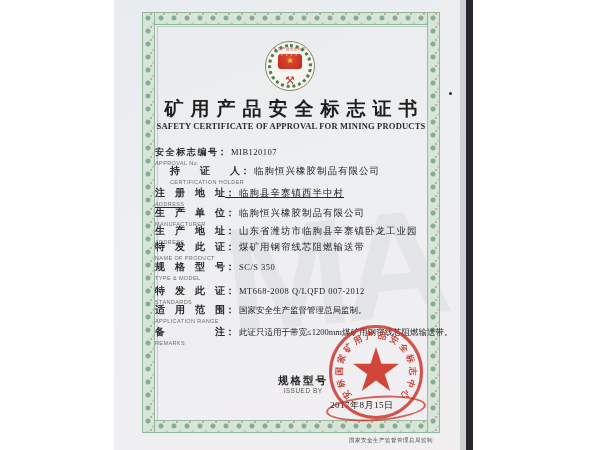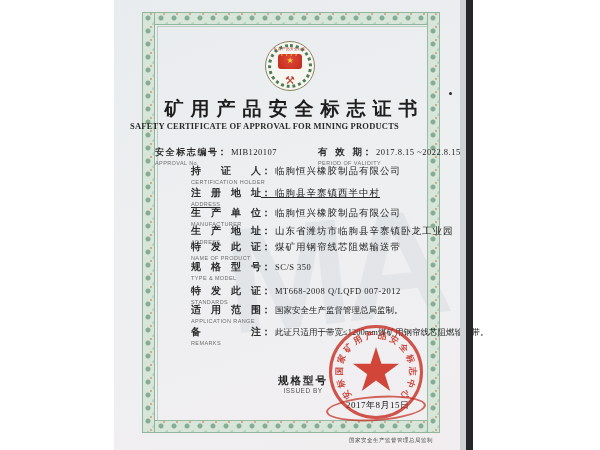--- a/index.html
+++ b/index.html
@@ -45,52 +45,52 @@
             background:radial-gradient(circle at 50% 35%,#e04a36,#bf2a1e);text-align:center;}
   .emb-star{color:#f5d33f;font-size:8px;line-height:13px;}
   .emb-star-sm{position:absolute;left:0;top:-1px;width:100%;text-align:center;
                color:#f5d33f;font-size:3px;letter-spacing:2px;}
   .emb-tools{position:absolute;left:0;bottom:4px;width:100%;text-align:center;
              color:#bf3a2b;font-size:11px;line-height:11px;}
 
   
   .title{left:142px;top:96px;width:298px;text-align:center;font-size:19px;font-weight:bold;
          color:#1e1e1e;letter-spacing:7px;text-indent:7px;}
-  .subtitle{left:130px;top:121px;width:322px;font-size:8.5px;font-weight:bold;
+  .subtitle{left:130px;top:121px;width:322px;text-align:center;font-size:8.5px;font-weight:bold;
             color:#2a2a2a;letter-spacing:.2px;}
 
   
-  .row{left:155px;width:310px;height:20px;color:#262626;padding-left:36px;}
+  .row{left:155px;width:310px;height:20px;color:#262626;}
   .lab{display:inline-block;width:70px;text-align:justify;text-align-last:justify;
        font-weight:bold;font-size:10px;color:#2b2b2b;vertical-align:baseline;}
   .lab-sm{width:62px;font-size:9px;}
   .lab-validity{width:44px;font-size:9.5px;}
   .cl{font-weight:bold;font-size:10px;}
   .val{font-size:9.5px;letter-spacing:1px;color:#1c1c1c;}
   .val-latin{letter-spacing:.5px;font-size:8.5px;}
   .val-tight{letter-spacing:0;font-size:8.5px;}
   .sub{font-size:5.5px;color:#6e6e6e;letter-spacing:.4px;margin-top:1px;
        font-family:"Liberation Sans","DejaVu Sans",sans-serif;}
   .pair{position:absolute;left:0;top:0;}
   .pair-validity{left:163px;}
-  .r-approval{top:141px;} .r-holder{top:160px;} .r-reg{top:182px;text-decoration:underline;} .r-manu{top:202px;}
+  .r-approval{top:141px;} .r-holder{top:160px;margin-left:15px;} .r-reg{top:182px;text-decoration:underline;} .r-manu{top:202px;}
   .r-addr{top:220px;} .r-product{top:236px;} .r-model{top:256px;} .r-standards{top:280px;}
   .r-range{top:299px;} .r-remarks{top:321px;}
 
   
   .statement{left:148px;top:342px;width:302px;font-size:7.8px;line-height:10.5px;
              color:#333;}
   .st-l1{text-indent:24px;}
 
   
   .issuedby{left:263px;top:374px;width:80px;text-align:center;font-size:10.5px;
             font-weight:bold;letter-spacing:2px;color:#222;}
   .issuedby-en{left:263px;top:387px;width:80px;text-align:center;font-size:6.5px;
                color:#555;letter-spacing:.5px;font-family:"Liberation Sans","DejaVu Sans",sans-serif;}
-  .issue-date{left:330px;top:399px;font-size:9px;color:#141414;letter-spacing:.5px;z-index:4;margin-left:16px;}
+  .issue-date{left:330px;top:399px;font-size:9px;color:#141414;letter-spacing:.5px;z-index:4;}
 
   
   .seal{left:329px;top:325px;width:94px;height:94px;z-index:5;}
   .seal-ring{position:absolute;left:0;top:0;right:0;bottom:0;border-radius:50%;
              border:3px solid rgba(197,40,28,.78);}
   .seal-star{position:absolute;left:24px;top:22px;width:46px;height:44px;background:#cd2f20;opacity:.88;
     clip-path:polygon(50% 0%,61.8% 38.2%,100% 38.2%,69.1% 61.8%,80.9% 100%,50% 76.4%,19.1% 100%,30.9% 61.8%,0% 38.2%,38.2% 38.2%);}
   .seal-arc span{position:absolute;left:calc(50% - 5px);top:calc(50% - 6px);width:10px;height:12px;
       text-align:center;transform-origin:50% 50%;font-size:8.5px;font-weight:bold;
       color:rgba(197,40,28,.85);}
@@ -124,25 +124,20 @@
 </div>
 
 <div class="abs title">矿用产品安全标志证书</div>
 <div class="abs subtitle">SAFETY CERTIFICATE OF APPROVAL FOR MINING PRODUCTS</div>
 
 <div class="abs row r-approval">
   <div class="pair">
     <span class="lab lab-sm">安全标志编号</span><span class="cl">：</span>
     <span class="val val-latin">MIB120107</span>
     <div class="sub">APPROVAL No.</div>
-  </div>
-  <div class="pair pair-validity">
-    <span class="lab lab-validity">有效期</span><span class="cl">：</span>
-    <span class="val val-latin">2017.8.15 ~2022.8.15</span>
-    <div class="sub">PERIOD OF VALIDITY</div>
   </div>
 </div>
 
 <div class="abs row r-holder">
   <span class="lab">持证人</span><span class="cl">：</span>
   <span class="val">临朐恒兴橡胶制品有限公司</span>
   <div class="sub">CERTIFICATION HOLDER</div>
 </div>
 
 <div class="abs row r-reg">

